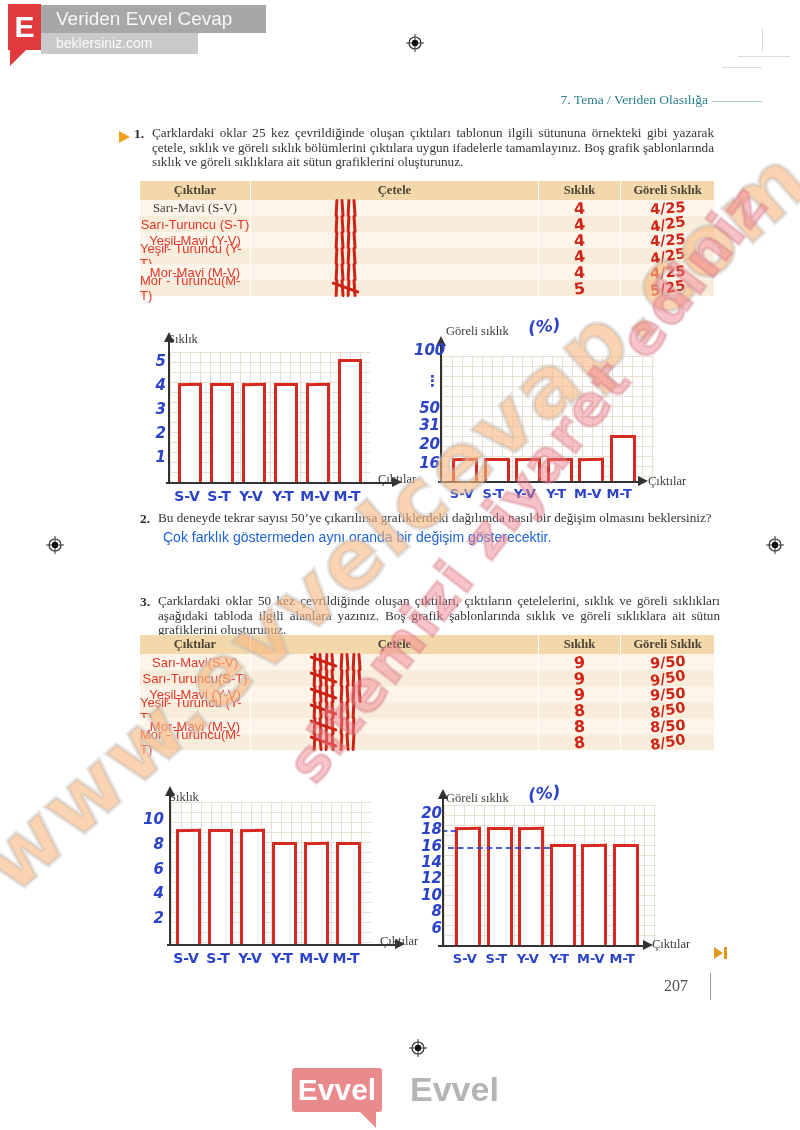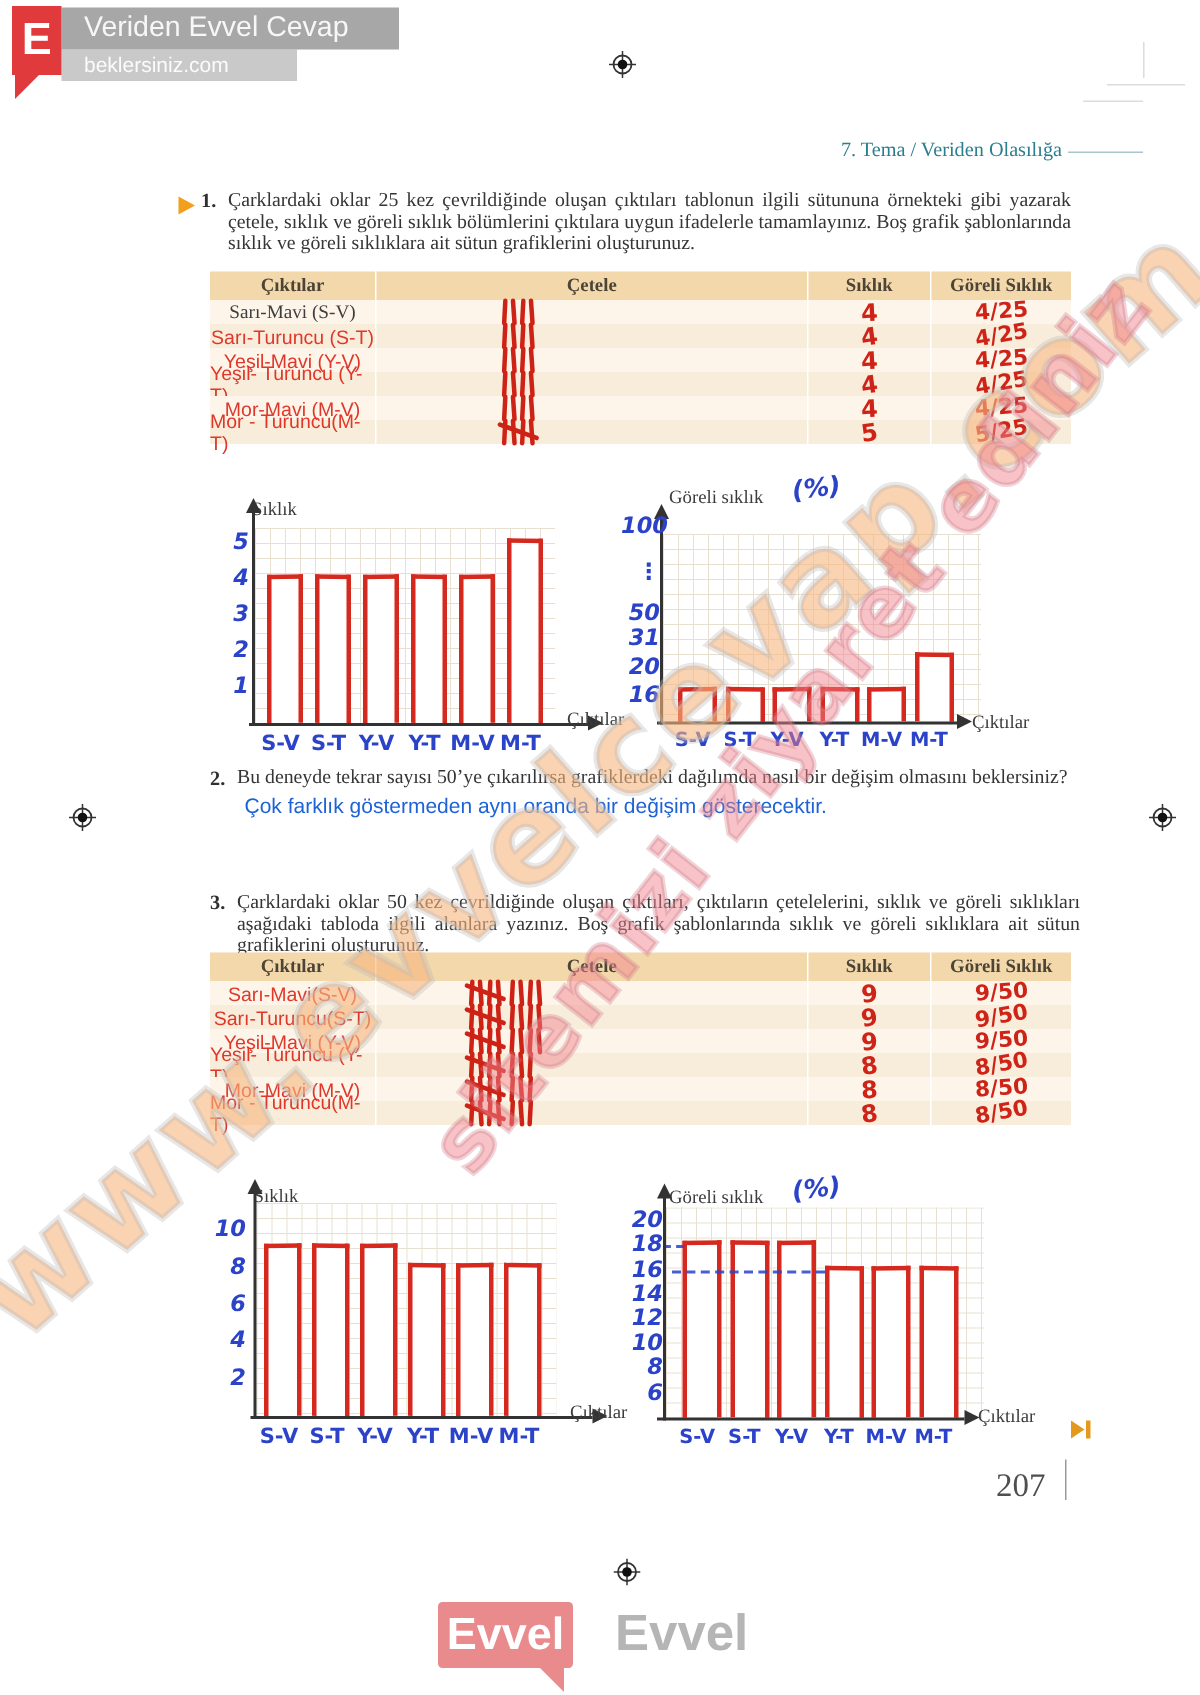--- a/index.html
+++ b/index.html
@@ -70,21 +70,21 @@
   .ytick{position:absolute;width:26px;text-align:right;font-size:15px;line-height:16px}
   .xticks{position:absolute;display:flex}
   .xtick{text-align:center;font-size:13px;font-style:normal}
   .ylabel-suffix{position:absolute;font-size:17px;transform:rotate(-7deg)}
   .refdash{position:absolute;border-top:2px dashed #2b43c8;opacity:.85}
   
   .next-icon{top:947px;left:714px;display:flex;align-items:center;z-index:5}
   .next-tri{width:0;height:0;border-left:9px solid #e39a1c;border-top:6px solid transparent;
     border-bottom:6px solid transparent}
   .next-bar{width:3px;height:12px;background:#e39a1c;margin-left:1px}
-  .page-number{top:977px;left:664px;font-size:22px;color:#4f4f4f;z-index:5}
+  .page-number{top:977px;left:664px;font-size:16px;color:#4f4f4f;z-index:5}
   .page-number-bar{top:973px;left:710px;width:1px;height:27px;background:#9a9a9a}
   
   .wm{position:absolute;white-space:nowrap;pointer-events:none;z-index:40;
     font-family:"DejaVu Sans",sans-serif;font-weight:bold;transform-origin:0 50%}
   .wm-orange{left:-6px;top:826px;font-size:84px;letter-spacing:3px;
     color:rgba(246,181,126,.60);-webkit-text-stroke:4px rgba(186,186,186,.35);
     transform:rotate(-41.5deg)}
   .wm-pink{left:300px;top:742px;font-size:56px;letter-spacing:2px;
     color:rgba(240,130,140,.48);-webkit-text-stroke:3px rgba(205,125,138,.32);
     transform:rotate(-52deg)}

